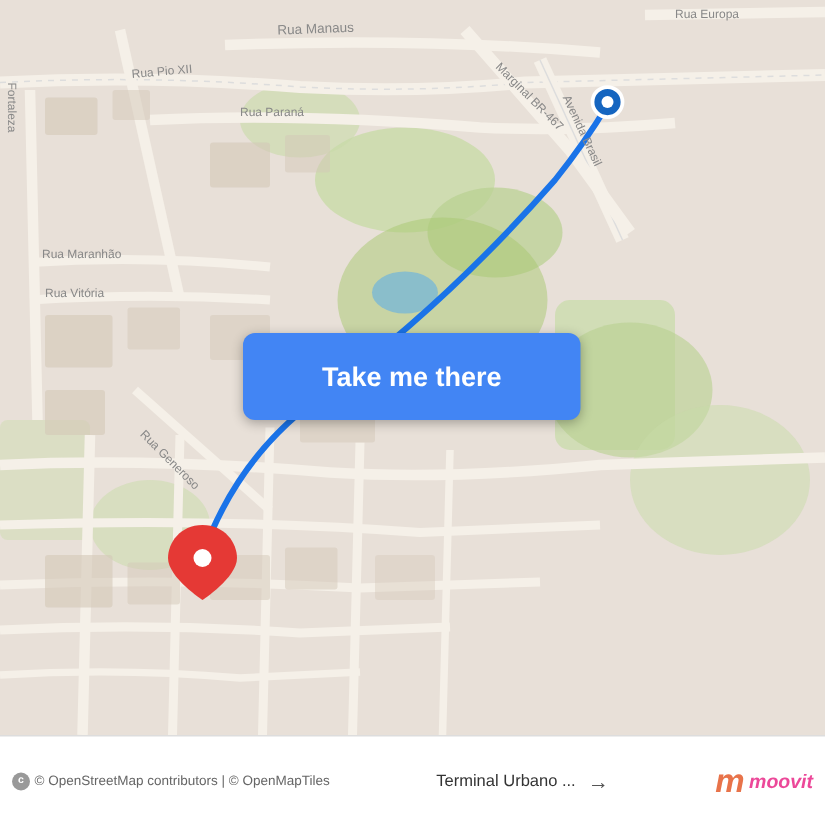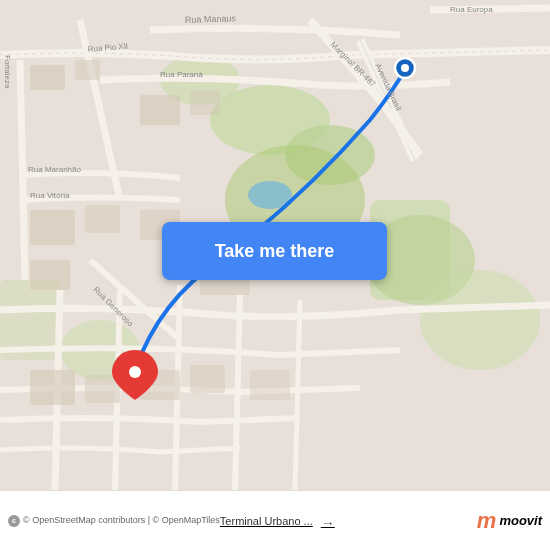--- a/index.html
+++ b/index.html
@@ -73,22 +73,22 @@
       color: #666;
       display: flex;
       align-items: flex-start;
       gap: 3px;
     }
 
     #route-info {
       display: flex;
       align-items: center;
       flex: 1;
+      justify-content: center;
       gap: 8px;
-      text-decoration: underline;
     }
 
     .route-label {
       font-size: 11px;
       color: #333;
       font-weight: 500;
     }
 
     .route-arrow {
       font-size: 14px;
@@ -223,18 +223,18 @@
       <span style="font-size:9px;color:#666;">© OpenStreetMap contributors | © OpenMapTiles</span>
     </div>
 
     <div id="route-info">
       <span class="route-label">Terminal Urbano ...</span>
       <span class="route-arrow">→</span>
     </div>
 
     <div id="moovit-logo">
       <span class="moovit-m" style="font-size:22px;font-weight:900;color:#e8734a;font-style:italic;">m</span>
-      <span class="moovit-text" style="font-size:13px;font-weight:700;color:#000000;font-style:italic;">moovit</span>
+      <span class="moovit-text" style="font-size:13px;font-weight:700;color:#ec4899;font-style:italic;">moovit</span>
     </div>
 
   </div>
 
 </div>
 
 </body></html>

